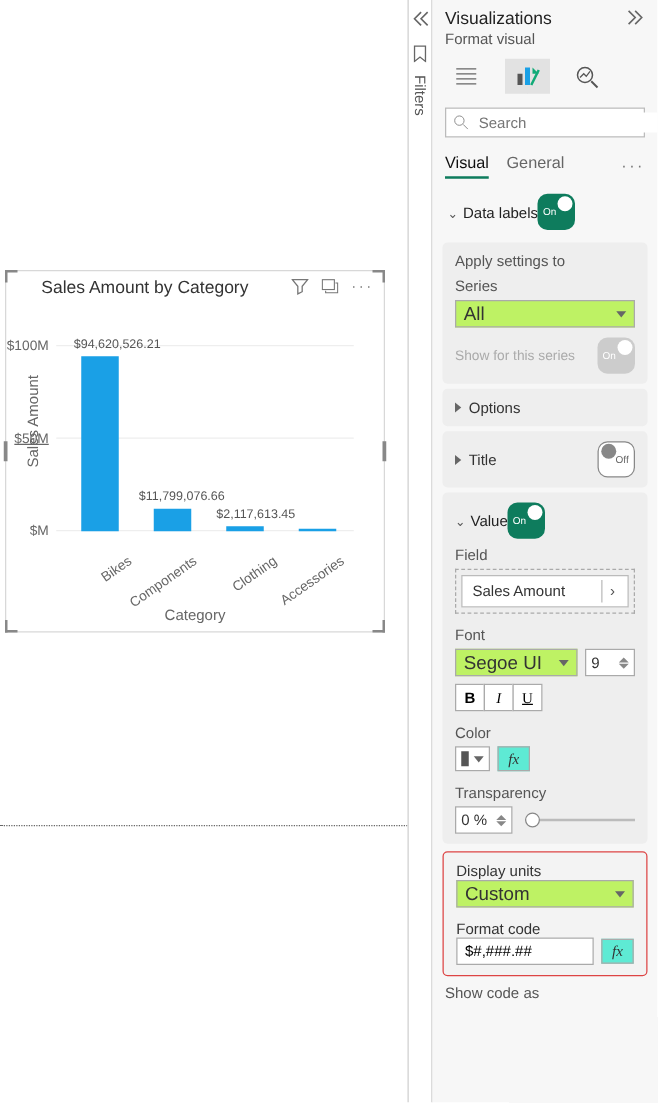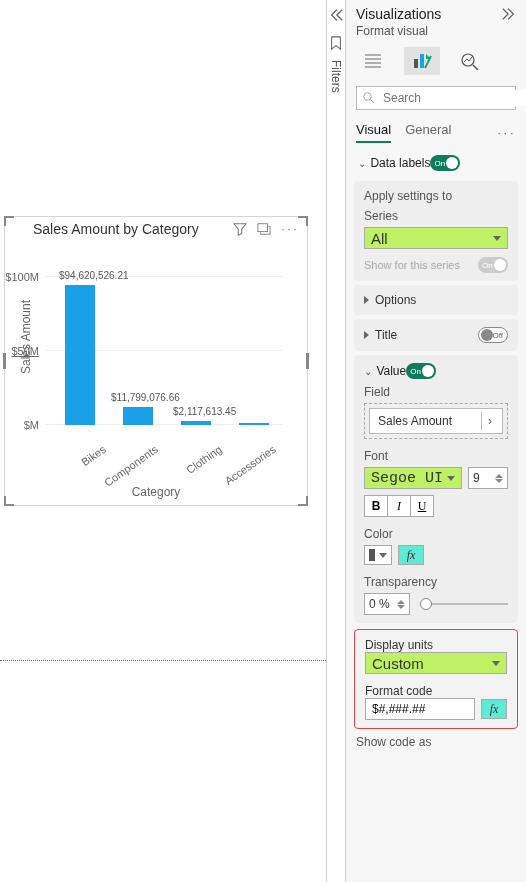--- a/index.html
+++ b/index.html
@@ -102,21 +102,21 @@
   .tab.active { color: #111; border-bottom: 2px solid #0e7c5d; padding-bottom: 4px; }
   .tab { padding-bottom: 6px; }
   .tabs .more { margin-left: auto; letter-spacing: 2px; color: #777; cursor: default; }
   .panel { padding: 6px 8px; }
   .section-row {
     display: flex; align-items: center; justify-content: flex-start;
     padding: 6px 4px; font-size: 12px; color: #222;
   }
   .section-row .chev { margin-right: 4px; font-size: 10px; color: #555; }
   .toggle {
-    width: 30px; height: 16px; border-radius: 8px;
+    width: 30px; height: 29px; border-radius: 8px;
     background: #0e7c5d; position: relative;
     color: #fff; font-size: 8px; display: flex; align-items: center;
     padding-left: 4px;
   }
   .toggle::after {
     content: ""; position: absolute; right: 2px; top: 2px;
     width: 12px; height: 12px; background: #fff; border-radius: 50%;
   }
   .toggle.off { background: #fff; border: 1px solid #888; color: #666; justify-content: flex-end; padding-right: 4px; padding-left: 0;}
   .toggle.off::after { left: 2px; right: auto; top: 1px; background: #888; }
@@ -140,21 +140,21 @@
   }
   .collapse-item .l { display: flex; align-items: center; gap: 6px; }
   .field-box {
     display: flex; align-items: center; justify-content: space-between;
     height: 26px; background: #fff;
     border: 1px dashed #999; padding: 0 4px 0 8px;
     font-size: 12px; color: #333;
   }
   .field-box .arrow { border-left: 1px solid #bbb; padding: 2px 6px; color: #555;}
   .font-row { display: flex; gap: 6px; }
-  .font-row .select { flex: 1; font-family: Liberation Mono, monospace; }
+  .font-row .select { flex: 1; }
   .num-box { width: 40px; display:flex; align-items:center; justify-content:space-between;
     background:#fff; border:1px solid #aaa; height:22px; padding:0 4px; font-size:12px;}
   .biu { display: flex; gap: 0; margin-top: 6px; }
   .biu button {
     width: 24px; height: 22px; background: #fff; border: 1px solid #aaa;
     font-family: Georgia, serif; font-size: 12px; margin-left: -1px;
   }
   .biu button:first-child { margin-left: 0; font-weight: bold; font-family: inherit;}
   .biu button:nth-child(2) { font-style: italic; }
   .biu button:nth-child(3) { text-decoration: underline; }

